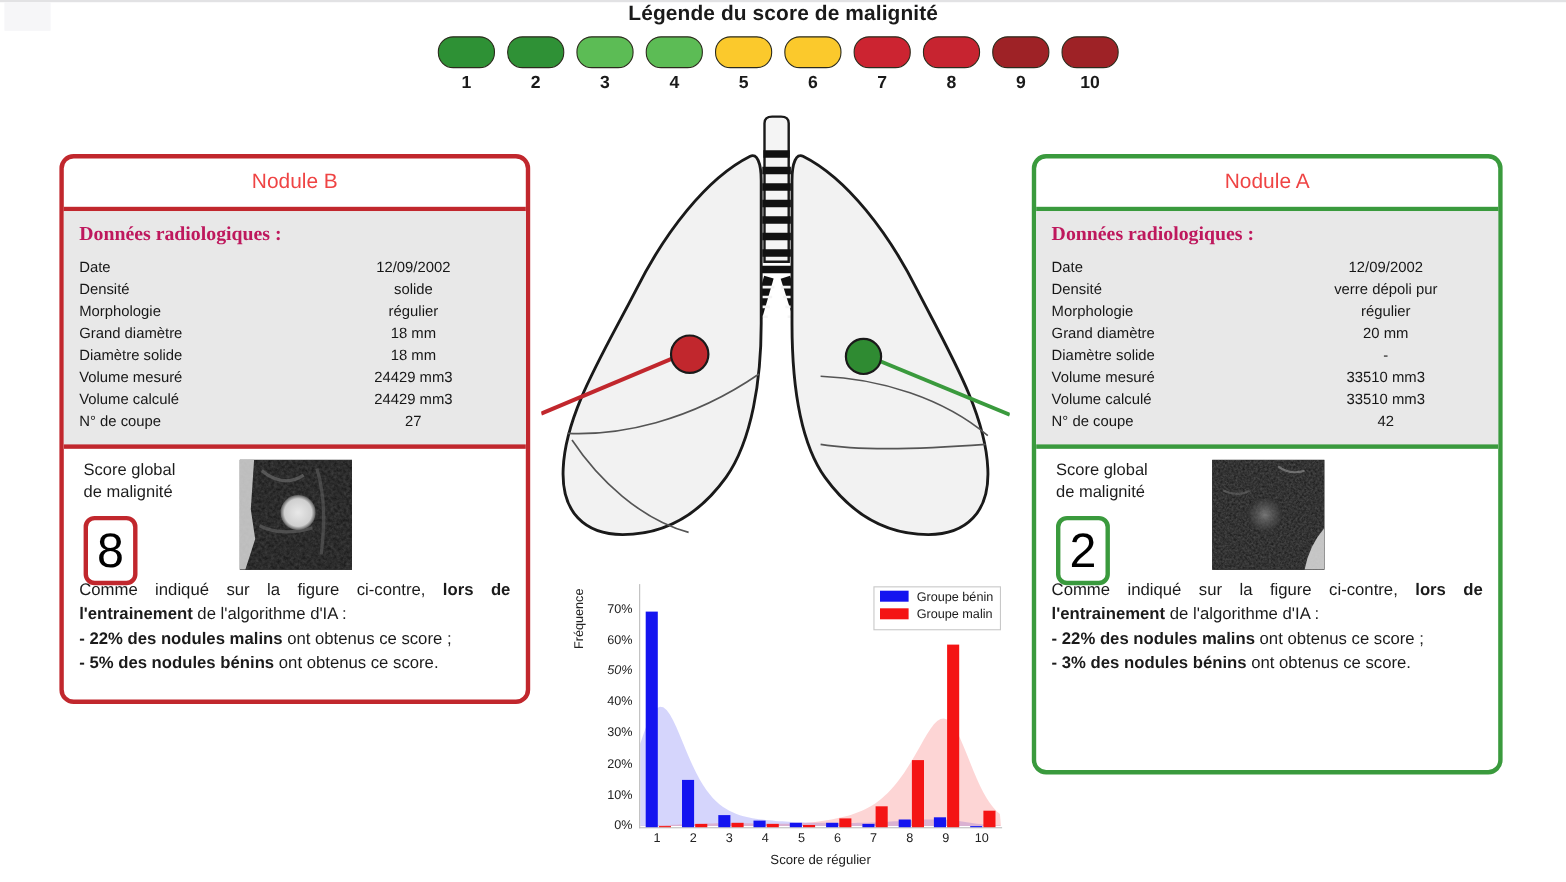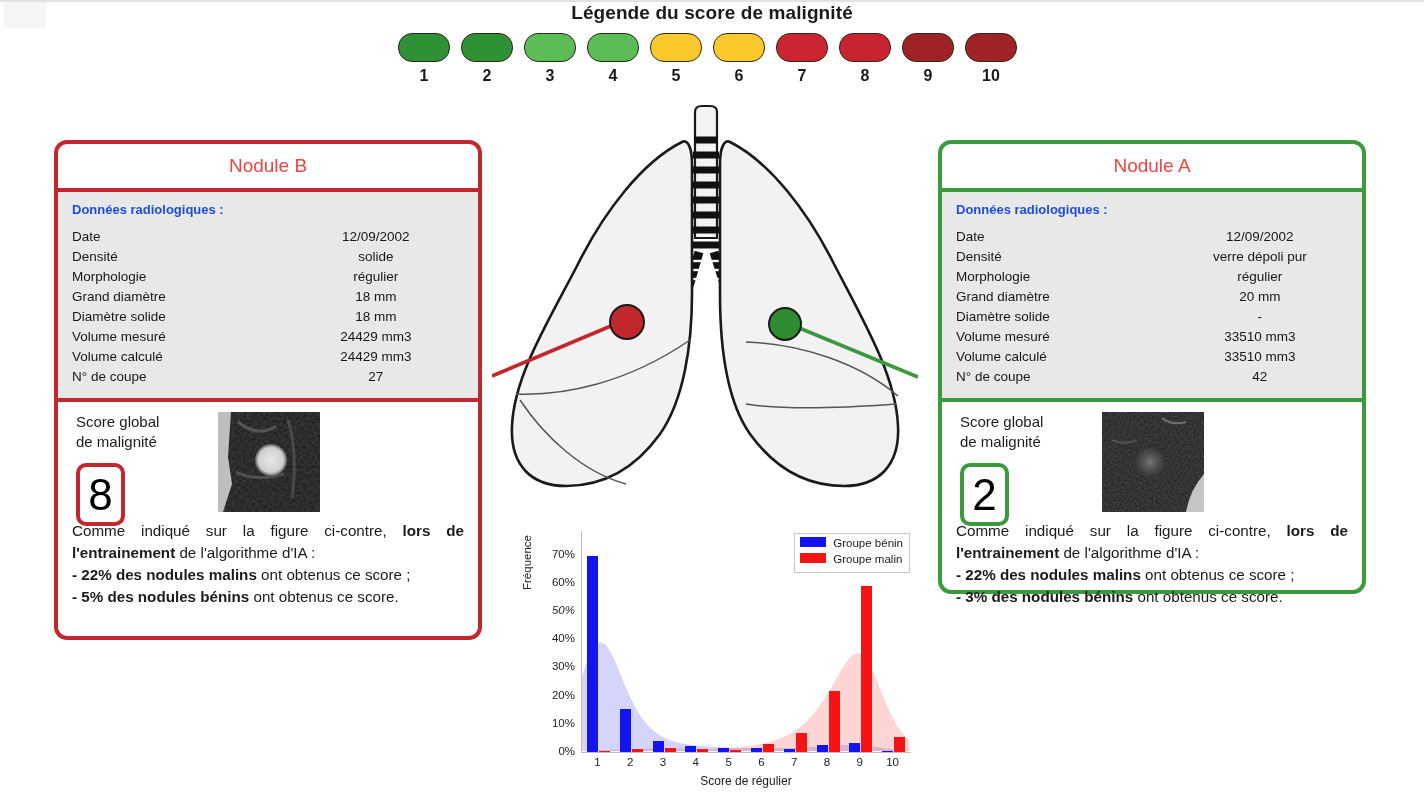--- a/index.html
+++ b/index.html
@@ -17,26 +17,26 @@
     font-size:19px;font-weight:bold;color:#1a1a1a;letter-spacing:.1px;
   }
   #legend-strip{position:absolute;top:33px;left:396px;width:630px;height:58px;}
   .pill-wrap{position:absolute;top:0;width:56px;text-align:center;}
   .pill{width:52px;height:29px;border-radius:14px;border:1.6px solid #2b2b1c;box-sizing:border-box;margin:0 auto;}
   .pill-num{font-size:16px;font-weight:bold;color:#1a1a1a;margin-top:6px;line-height:16px;}
 
   
   .card{position:absolute;box-sizing:border-box;border-radius:13px;background:#fff;}
   #card-left{left:54px;top:140px;width:428px;height:500px;border:4px solid #c1272d;}
-  #card-right{left:938px;top:140px;width:428px;height:454px;border:4px solid #3a9a3d;}
+  #card-right{left:938px;top:140px;width:428px;height:564px;border:4px solid #3a9a3d;}
   .card-title{height:44px;line-height:44px;text-align:center;font-size:19px;color:#ef4444;}
   #card-left .card-title{border-bottom:4px solid #c1272d;}
   #card-right .card-title{border-bottom:4px solid #3a9a3d;}
   .radio-block{background:#e8e8e8;padding:10px 14px 12px 14px;}
-  .radio-head{font-size:13px;font-weight:bold;color:#1d4ed8;margin-bottom:9px;}
+  .radio-head{font-size:18px;font-weight:bold;color:#be185d;margin-bottom:9px;font-family:Liberation Serif, serif;}
   .radio-table{width:100%;border-collapse:collapse;}
   .radio-table td{font-size:13.5px;color:#171717;padding:1.5px 0;line-height:17px;}
   .radio-table td.k{width:55%;text-align:left;}
   .radio-table td.v{width:45%;text-align:center;}
   #card-left .radio-block{border-bottom:4px solid #c1272d;}
   #card-right .radio-block{border-bottom:4px solid #3a9a3d;}
 
   .score-row{display:flex;align-items:flex-start;padding:10px 0 0 18px;height:112px;box-sizing:border-box;}
   .score-left{width:120px;}
   .score-label{font-size:15px;color:#1c1c1c;line-height:20px;}

